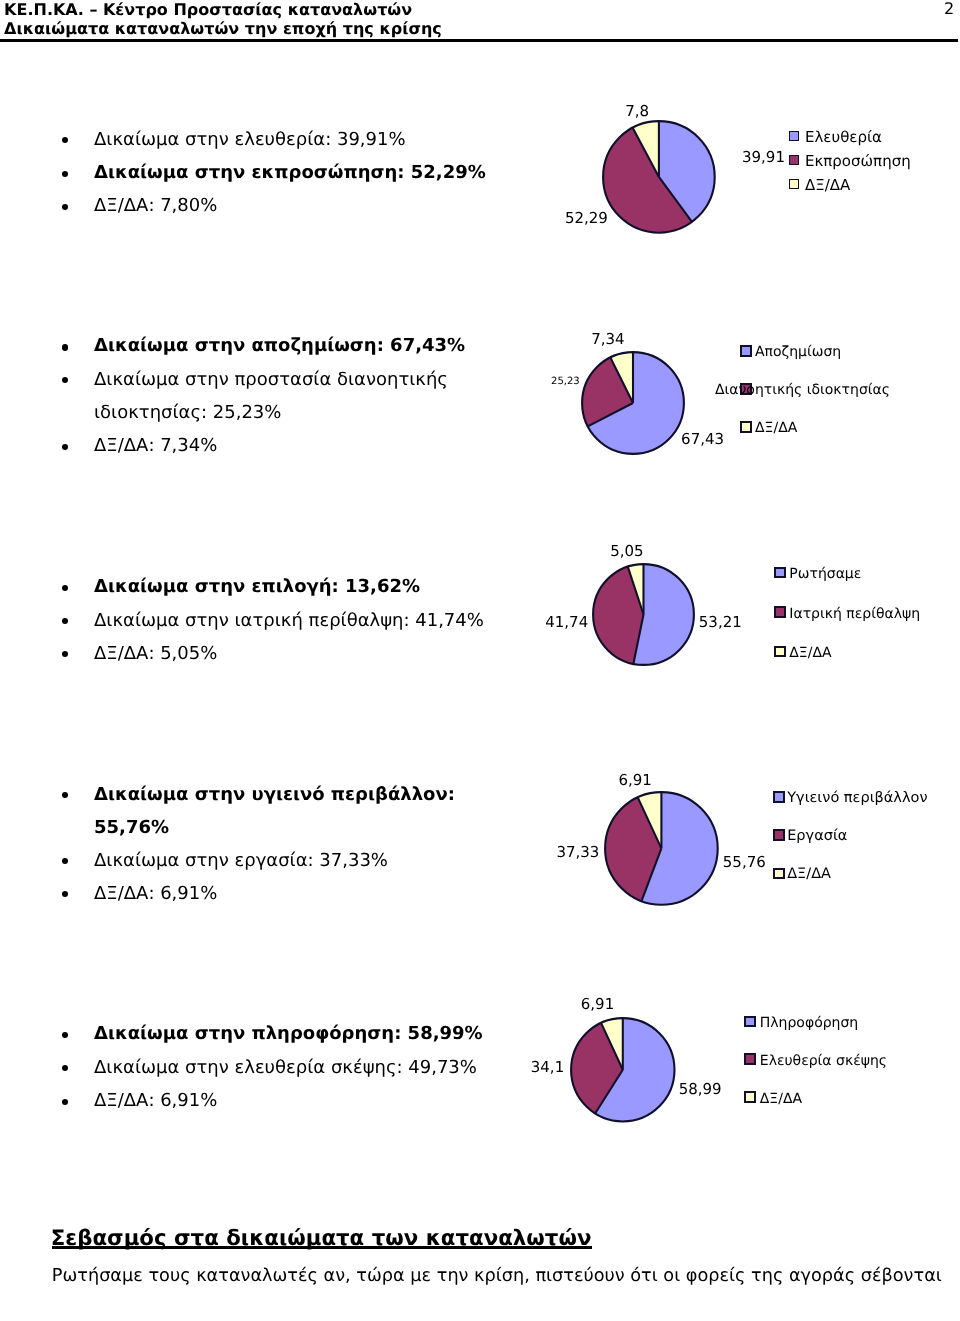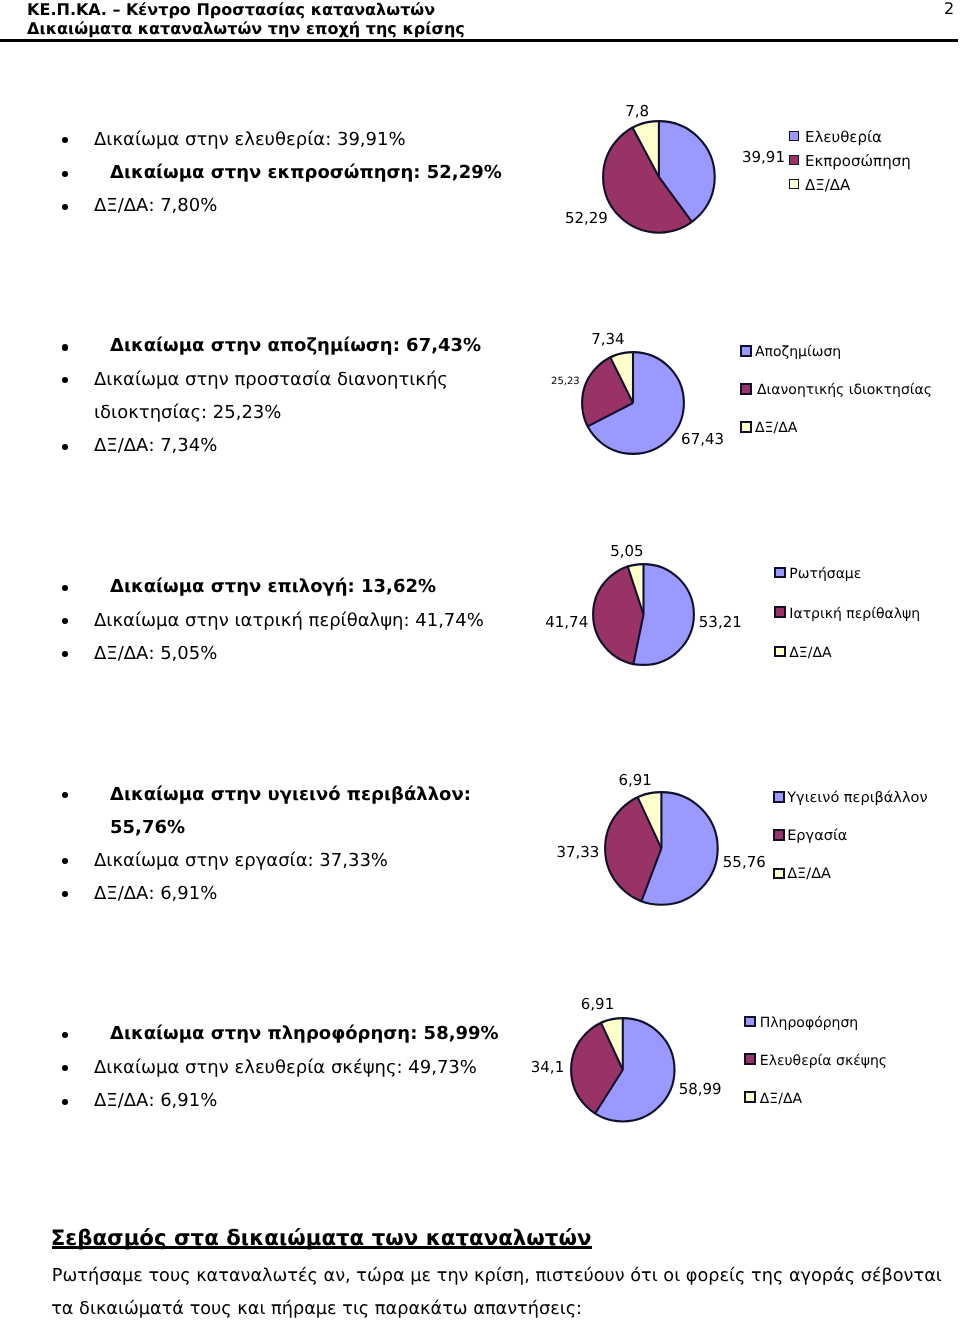--- a/index.html
+++ b/index.html
@@ -5,32 +5,32 @@
   html,body{margin:0;padding:0;background:#fff;}
   body{width:960px;height:1321px;position:relative;overflow:hidden;
        font-family:"DejaVu Sans",sans-serif;color:#000;
        -webkit-font-smoothing:antialiased;
        text-rendering:geometricPrecision;}
   .page{position:absolute;left:0;top:0;width:960px;height:1321px;background:#fff;
         transform:translateZ(0);}
 
   
   .hdr1,.hdr2{position:absolute;left:4.1px;font-weight:bold;font-size:16px;
-              white-space:nowrap;line-height:1;margin-left:23px;}
+              white-space:nowrap;line-height:1;}
   .hdr1{top:1.5px;}
   .hdr2{top:21px;}
   .pageno{position:absolute;left:944px;top:1px;font-size:16px;line-height:1;
           white-space:nowrap;}
   .hrule{position:absolute;left:0px;top:39.4px;width:958px;height:2.2px;background:#000;}
 
   
   .blist{position:absolute;}
   .bdot{position:absolute;border-radius:50%;background:#000;}
   .btxt{position:absolute;line-height:1;white-space:nowrap;}
-  .btxt.bold{font-weight:bold;margin-left:16px;}
+  .btxt.bold{font-weight:bold;}
 
   
   .pie{position:absolute;}
   .dlbl{position:absolute;line-height:1;white-space:nowrap;}
   .legend{position:absolute;}
   .lmark{position:absolute;box-sizing:border-box;}
   .ltxt{position:absolute;line-height:1;white-space:nowrap;}
 
   
   .fhead{position:absolute;font-weight:bold;line-height:1;white-space:nowrap;}
@@ -94,21 +94,21 @@
         <line x1="54" y1="54" x2="8.75" y2="77.31" stroke="#10102a" stroke-width="2.1"></line>
         <line x1="54" y1="54" x2="31.35" y2="8.42" stroke="#10102a" stroke-width="2.1"></line>
       </svg>
       <div class="dlbl" style="left:681.1px;top:432px;font-size:15px;">67,43</div>
       <div class="dlbl" style="left:579.7px;top:377px;font-size:10px;transform:translateX(-100%);">25,23</div>
       <div class="dlbl" style="left:591.2px;top:332px;font-size:15px;">7,34</div>
       <div class="legend">
         <div class="lmark" style="left:740px;top:345.1px;width:11.8px;height:11.8px;background:#9999ff;border:2.1px solid #10102a"></div>
         <div class="ltxt" style="left:755px;top:345px;font-size:14px">Αποζημίωση</div>
         <div class="lmark" style="left:740px;top:383.25px;width:11.8px;height:11.8px;background:#993366;border:2.1px solid #10102a"></div>
-        <div class="ltxt" style="left:757px;top:383px;font-size:14px">Διανοητικής ιδιοκτησίας</div>
+        <div class="ltxt" style="left:715px;top:383px;font-size:14px">Διανοητικής ιδιοκτησίας</div>
         <div class="lmark" style="left:740px;top:421.40000000000003px;width:11.8px;height:11.8px;background:#ffffcc;border:2.1px solid #10102a"></div>
         <div class="ltxt" style="left:755px;top:421px;font-size:14px">ΔΞ/ΔΑ</div>
       </div>
       <div class="blist">
         <div class="bdot" style="left:61.6px;top:584.5px;width:6.2px;height:6.2px"></div>
         <div class="btxt bold" style="left:94px;font-size:18px;top:578px">Δικαίωμα στην επιλογή: 13,62%</div>
         <div class="bdot" style="left:61.6px;top:617.9px;width:6.2px;height:6.2px"></div>
         <div class="btxt" style="left:94px;font-size:18px;top:612px">Δικαίωμα στην ιατρική περίθαλψη: 41,74%</div>
         <div class="bdot" style="left:61.6px;top:650.8px;width:6.2px;height:6.2px"></div>
         <div class="btxt" style="left:94px;font-size:18px;top:645px">ΔΞ/ΔΑ: 5,05%</div>
@@ -188,14 +188,13 @@
         <div class="lmark" style="left:744.2px;top:1053.45px;width:11.7px;height:11.7px;background:#993366;border:2.1px solid #10102a"></div>
         <div class="ltxt" style="left:759.8px;top:1054px;font-size:14px">Ελευθερία σκέψης</div>
         <div class="lmark" style="left:744.2px;top:1091.4px;width:11.7px;height:11.7px;background:#ffffcc;border:2.1px solid #10102a"></div>
         <div class="ltxt" style="left:759.8px;top:1092px;font-size:14px">ΔΞ/ΔΑ</div>
       </div>
     </div>
 
   <div class="fhead" style="left: 50.8px; font-size: 21.3px; top: 1228px;">Σεβασμός στα δικαιώματα των καταναλωτών</div>
   <div class="fhead-u" style="left: 52px; top: 1245.9px; width: 540px; height: 2.7px;"></div>
   <div class="fline" id="fl1" style="left: 51.8px; font-size: 17.7px; top: 1268px;">Ρωτήσαμε τους καταναλωτές αν, τώρα με την κρίση, πιστεύουν ότι οι φορείς της αγοράς σέβονται</div>
-  <div class="fline" id="fl2" style="left: 51.2px; font-size: 17.7px; top: 1301px;">τα δικαιώματά τους και πήραμε τις παρακάτω απαντήσεις:</div>
 </div>
 
 </body></html>

